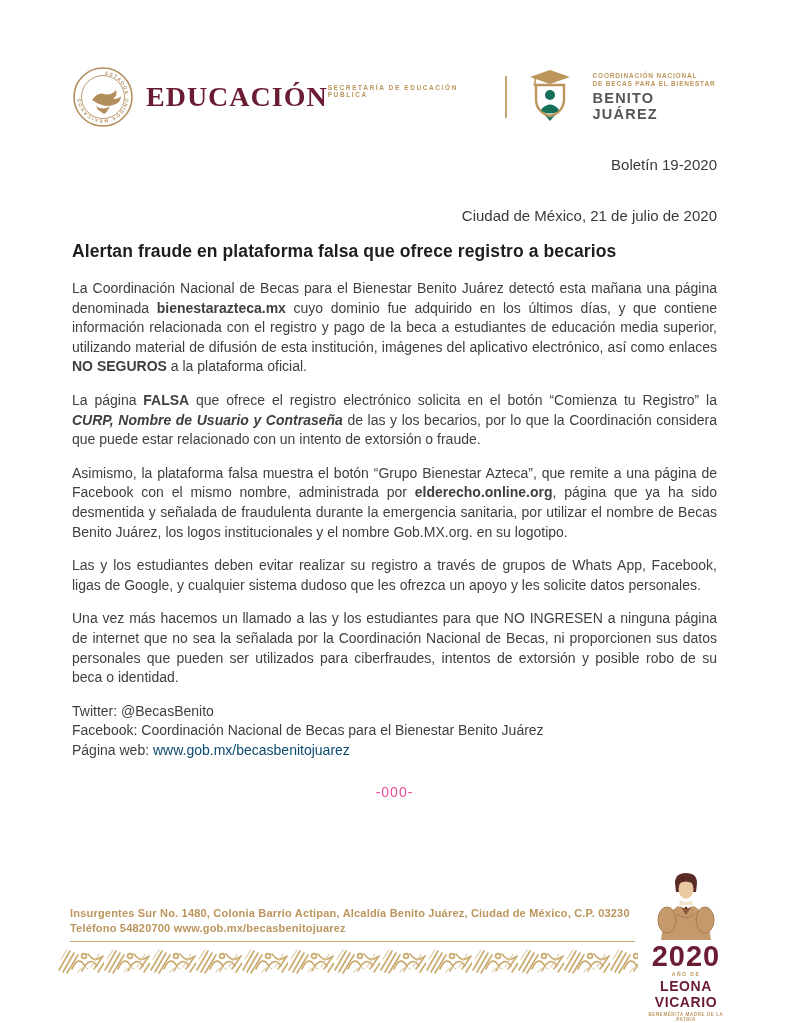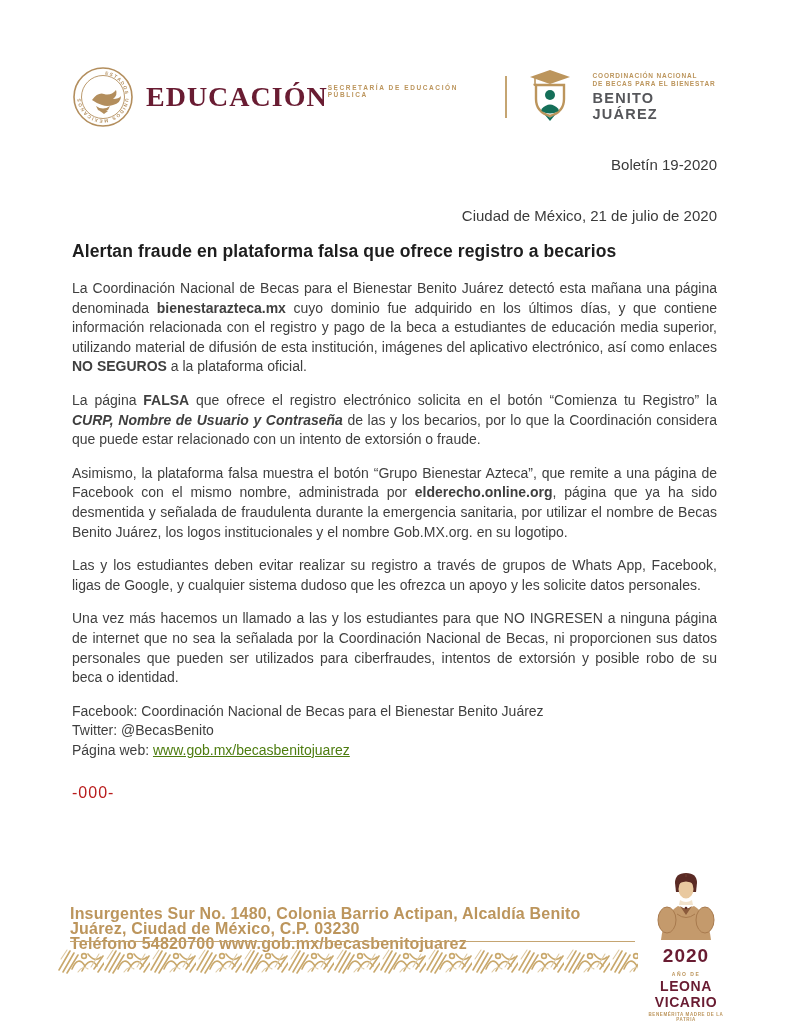--- a/index.html
+++ b/index.html
@@ -31,37 +31,37 @@
   .bulletin{margin-bottom:34px;}
   .dateline{margin-bottom:17px;}
   .doc-title{font-size:17.5px;font-weight:bold;color:#1e1e1e;margin:0 0 17px;letter-spacing:0.1px;}
 
   
   .body-text p{margin:0 0 14px;font-size:14px;line-height:19.6px;text-align:justify;color:#3f3f3f;}
   .b{font-weight:bold;}
   .i{font-style:italic;font-weight:bold;}
   .contacts{margin-top:4px;}
   .contact-line{font-size:14px;line-height:19.6px;color:#3f3f3f;}
-  .link{color:#4d7c0f;text-decoration:underline;cursor:pointer;}
-  .divider{ font-size:16px;color:#b91c1c;margin-top:24px;letter-spacing:1px;}
+  .link{color:#0c4a6e;cursor:pointer;}
+  .divider{ text-align:center;font-size:14px;color:#ec4899;margin-top:24px;letter-spacing:1px;}
 
   
   .footer-address{
     position:absolute;left:70px;top:906px;width:560px;
-    font-size:16px;font-weight:bold;color:#BC955C;line-height:15px;letter-spacing:0.2px;
+    font-size:11px;font-weight:bold;color:#BC955C;line-height:15px;letter-spacing:0.2px;
   }
   .footer-rule{position:absolute;left:70px;top:941px;width:565px;height:1px;background:#C5A572;}
   .greca-band{position:absolute;left:58px;top:947px;width:580px;height:27px;}
   .leona-box{
     position:absolute;left:638px;top:870px;width:96px;height:140px;background:#fff;
     text-align:center;z-index:2;
   }
   .leona-portrait{width:78px;height:72px;display:block;margin:0 auto;}
   .leona-year{
-    font-size:19px;font-weight:bold;color:#691C32;line-height:28px;letter-spacing:1px;
+    font-size:29px;font-weight:bold;color:#691C32;line-height:28px;letter-spacing:1px;
     font-family:"Liberation Sans","DejaVu Sans",sans-serif;
   }
   .leona-anode{font-size:5px;font-weight:bold;color:#BC955C;letter-spacing:1.5px;margin-top:1px;}
   .leona-name{font-size:14px;font-weight:bold;color:#691C32;letter-spacing:0.6px;margin-top:1px;}
   .leona-sub{font-size:4.5px;font-weight:bold;color:#BC955C;letter-spacing:0.6px;margin-top:2px;}
   .leona-line{width:26px;height:1px;background:#BC955C;margin:3px auto 0;}
 </style>
 </head>
 <body>
 
@@ -114,22 +114,22 @@
 
     <div class="body-text">
       <p><span>La Coordinación Nacional de Becas para el Bienestar Benito Juárez detectó esta mañana una página denominada </span><span class="b">bienestarazteca.mx</span><span> cuyo dominio fue adquirido en los últimos días, y que contiene información relacionada con el registro y pago de la beca a estudiantes de educación media superior, utilizando material de difusión de esta institución, imágenes del aplicativo electrónico, así como enlaces </span><span class="b">NO SEGUROS</span><span> a la plataforma oficial.</span></p>
       <p><span>La página </span><span class="b">FALSA</span><span> que ofrece el registro electrónico solicita en el botón “Comienza tu Registro” la </span><span class="i">CURP, Nombre de Usuario y Contraseña</span><span> de las y los becarios, por lo que la Coordinación considera que puede estar relacionado con un intento de extorsión o fraude.</span></p>
       <p><span>Asimismo, la plataforma falsa muestra el botón “Grupo Bienestar Azteca”, que remite a una página de Facebook con el mismo nombre, administrada por </span><span class="b">elderecho.online.org</span><span>, página que ya ha sido desmentida y señalada de fraudulenta durante la emergencia sanitaria, por utilizar el nombre de Becas Benito Juárez, los logos institucionales y el nombre Gob.MX.org. en su logotipo.</span></p>
       <p><span>Las y los estudiantes deben evitar realizar su registro a través de grupos de Whats App, Facebook, ligas de Google, y cualquier sistema dudoso que les ofrezca un apoyo y les solicite datos personales.</span></p>
       <p><span>Una vez más hacemos un llamado a las y los estudiantes para que NO INGRESEN a ninguna página de internet que no sea la señalada por la Coordinación Nacional de Becas, ni proporcionen sus datos personales que pueden ser utilizados para ciberfraudes, intentos de extorsión y posible robo de su beca o identidad.</span></p>
     </div>
 
     <div class="contacts">
+      <div class="contact-line"><span>Twitter:</span> <span>@BecasBenito</span></div>
       <div class="contact-line"><span>Facebook:</span> <span>Coordinación Nacional de Becas para el Bienestar Benito Juárez</span></div>
-      <div class="contact-line"><span>Twitter:</span> <span>@BecasBenito</span></div>
       <div class="contact-line"><span>Página web:</span> <a class="link">www.gob.mx/becasbenitojuarez</a></div>
     </div>
 
     <div class="divider">-000-</div>
   </div>
 
   <div class="footer-address">
     <div>Insurgentes Sur No. 1480, Colonia Barrio Actipan, Alcaldía Benito Juárez, Ciudad de México, C.P. 03230</div>
     <div>Teléfono 54820700 www.gob.mx/becasbenitojuarez</div>
   </div>

